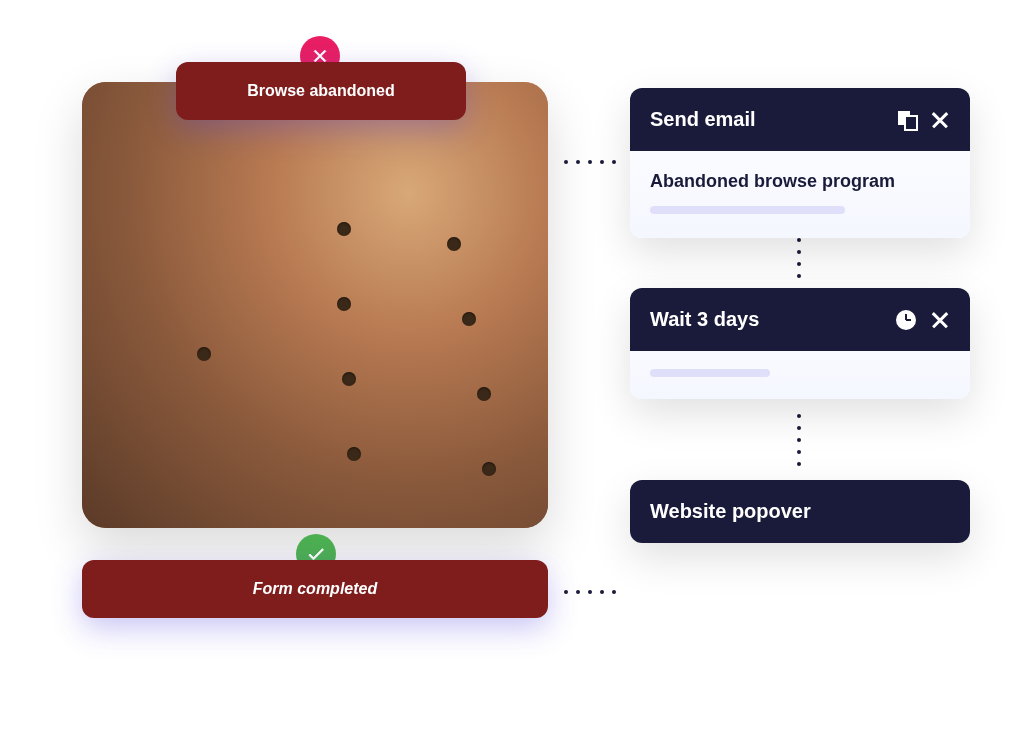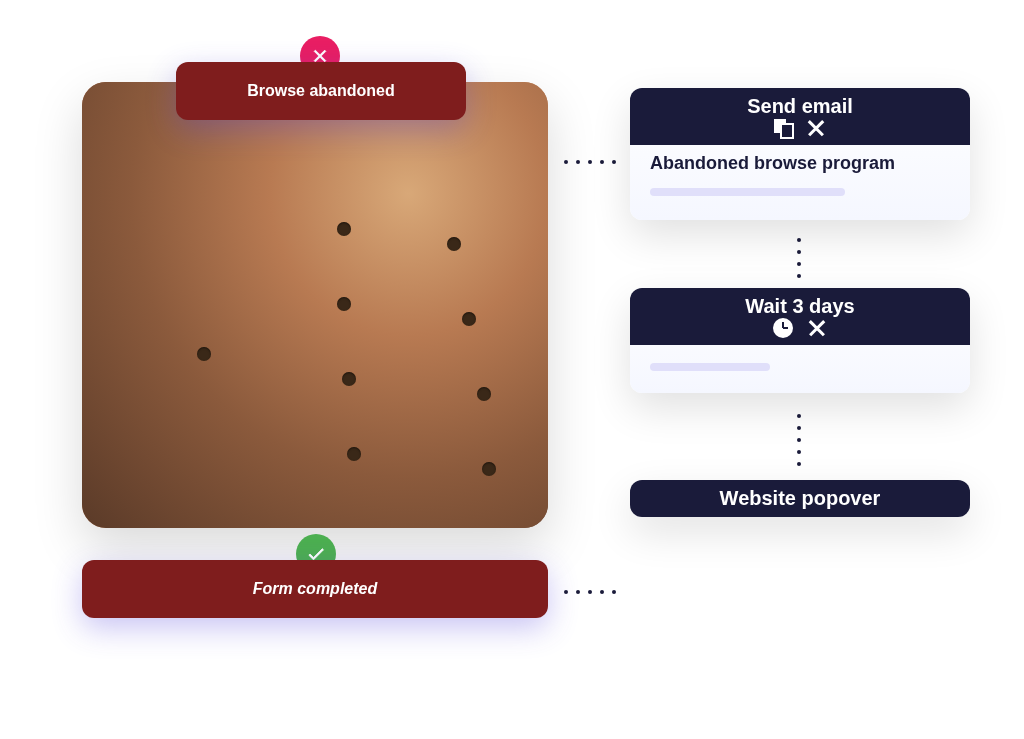--- a/index.html
+++ b/index.html
@@ -91,37 +91,36 @@
       position: absolute;
       width: 340px;
       background: linear-gradient(180deg, #ffffff 0%, #f5f7ff 100%);
       border-radius: 12px;
       box-shadow: 0 15px 40px rgba(0,0,0,0.12);
       overflow: hidden;
     }
     .flow-card-header {
       background: #1a1b3a;
       color: white;
-      padding: 7px 20px;
+      padding: 20px 20px;
       display: flex;
       align-items: center;
       justify-content: space-between;
-      flex-direction: column;
     }
     .flow-card-title {
       font-size: 20px;
       font-weight: 600;
     }
     .flow-card-actions {
       display: flex;
       gap: 14px;
       align-items: center;
     }
     .flow-card-body {
-      padding: 8px 20px 24px 20px;
+      padding: 20px 20px 24px 20px;
     }
     .flow-card-label {
       font-size: 18px;
       font-weight: 600;
       color: #1a1b3a;
       margin-bottom: 14px;
     }
     .progress-bar {
       width: 65%;
       height: 8px;

